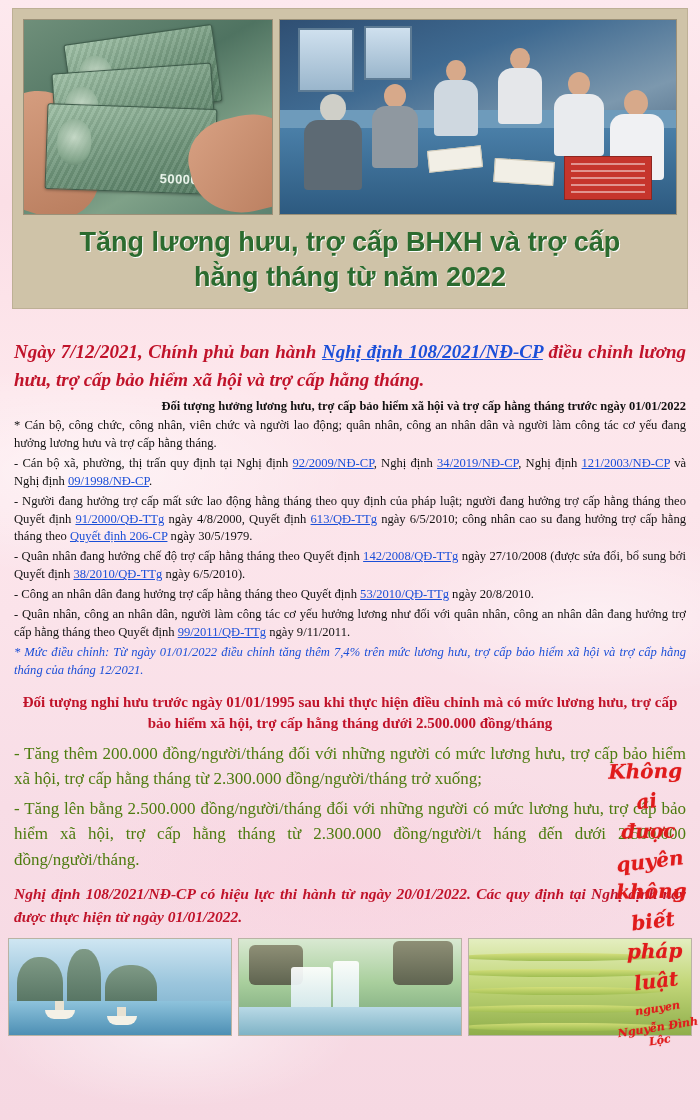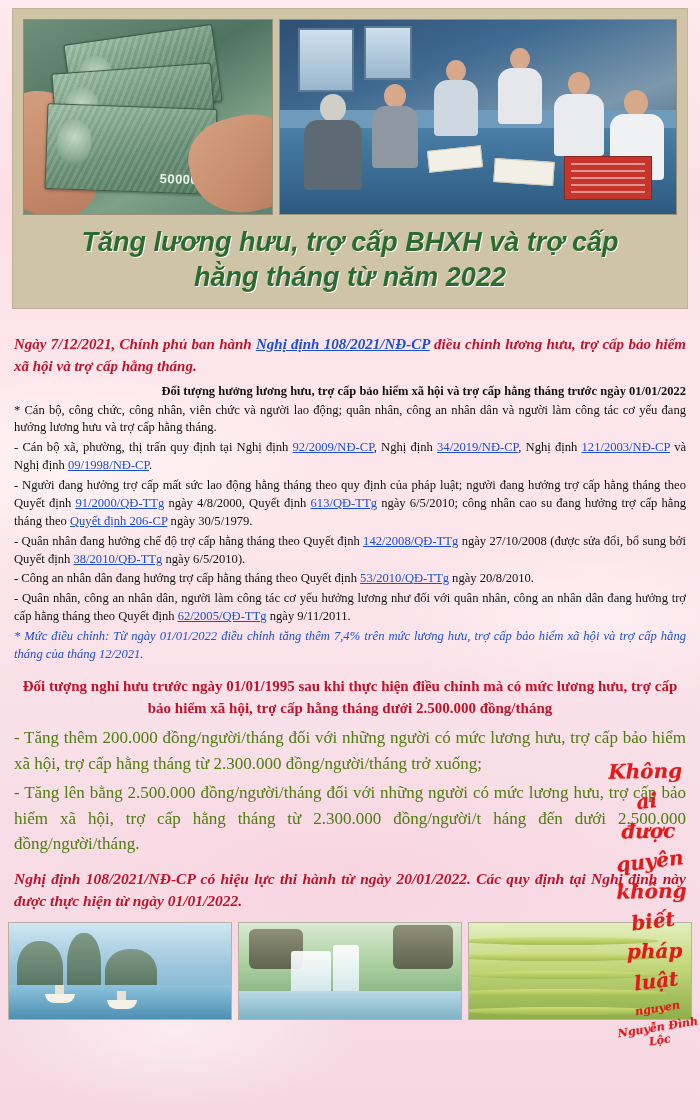--- a/index.html
+++ b/index.html
@@ -107,31 +107,30 @@
 
   .banner-title {
     text-align: center;
     padding: 10px 4px 8px 4px;
     color: #2b6b2f;
     font-family: "Liberation Sans", sans-serif;
     font-weight: bold;
     font-size: 27px;
     line-height: 1.28;
     text-shadow: 1px 1px 0 #ffffff;
-    font-style: italic;
   }
 
   
   .content { padding: 10px 14px 0 14px; }
 
   .lead {
     color: #c0132a;
     font-weight: bold;
     font-style: italic;
-    font-size: 15px;
+    font-size: 19px;
     line-height: 1.45;
     text-align: justify;
     margin-bottom: 6px;
   }
   .lead .nd-link {
     color: #1b4fd8;
     text-decoration: underline;
     font-style: italic;
   }
 
@@ -314,21 +313,21 @@
 
     <p class="para">
       <span>- Quân nhân đang hưởng chế độ trợ cấp hằng tháng theo Quyết định </span><a class="lnk" href="#">142/2008/QĐ-TTg</a><span> ngày 27/10/2008 (được sửa đổi, bổ sung bởi Quyết định </span><a class="lnk" href="#">38/2010/QĐ-TTg</a><span> ngày 6/5/2010).</span>
     </p>
 
     <p class="para">
       <span>- Công an nhân dân đang hưởng trợ cấp hằng tháng theo Quyết định </span><a class="lnk" href="#">53/2010/QĐ-TTg</a><span> ngày 20/8/2010.</span>
     </p>
 
     <p class="para">
-      <span>- Quân nhân, công an nhân dân, người làm công tác cơ yếu hưởng lương như đối với quân nhân, công an nhân dân đang hưởng trợ cấp hằng tháng theo Quyết định </span><a class="lnk" href="#">62/2005/QĐ-TTg</a><span> ngày 9/11/2011.</span>
+      <span>- Quân nhân, công an nhân dân, người làm công tác cơ yếu hưởng lương như đối với quân nhân, công an nhân dân đang hưởng trợ cấp hằng tháng theo Quyết định </span><a class="lnk" href="#">99/2011/QĐ-TTg</a><span> ngày 9/11/2011.</span>
     </p>
 
     <p class="note-italic">* Mức điều chỉnh: Từ ngày 01/01/2022 điều chỉnh tăng thêm 7,4% trên mức lương hưu, trợ cấp bảo hiểm xã hội và trợ cấp hằng tháng của tháng 12/2021.</p>
 
     <p class="redblock">Đối tượng nghỉ hưu trước ngày 01/01/1995 sau khi thực hiện điều chỉnh mà có mức lương hưu, trợ cấp bảo hiểm xã hội, trợ cấp hằng tháng dưới 2.500.000 đồng/tháng</p>
 
     <p class="bigpara">- Tăng thêm 200.000 đồng/người/tháng đối với những người có mức lương hưu, trợ cấp bảo hiểm xã hội, trợ cấp hằng tháng từ 2.300.000 đồng/người/tháng trở xuống;</p>
     <p class="bigpara">- Tăng lên bằng 2.500.000 đồng/người/tháng đối với những người có mức lương hưu, trợ cấp bảo hiểm xã hội, trợ cấp hằng tháng từ 2.300.000 đồng/người/t háng đến dưới 2.500.000 đồng/người/tháng.</p>
 
     <p class="closing">Nghị định 108/2021/NĐ-CP có hiệu lực thi hành từ ngày 20/01/2022. Các quy định tại Nghị định này được thực hiện từ ngày 01/01/2022.</p>

